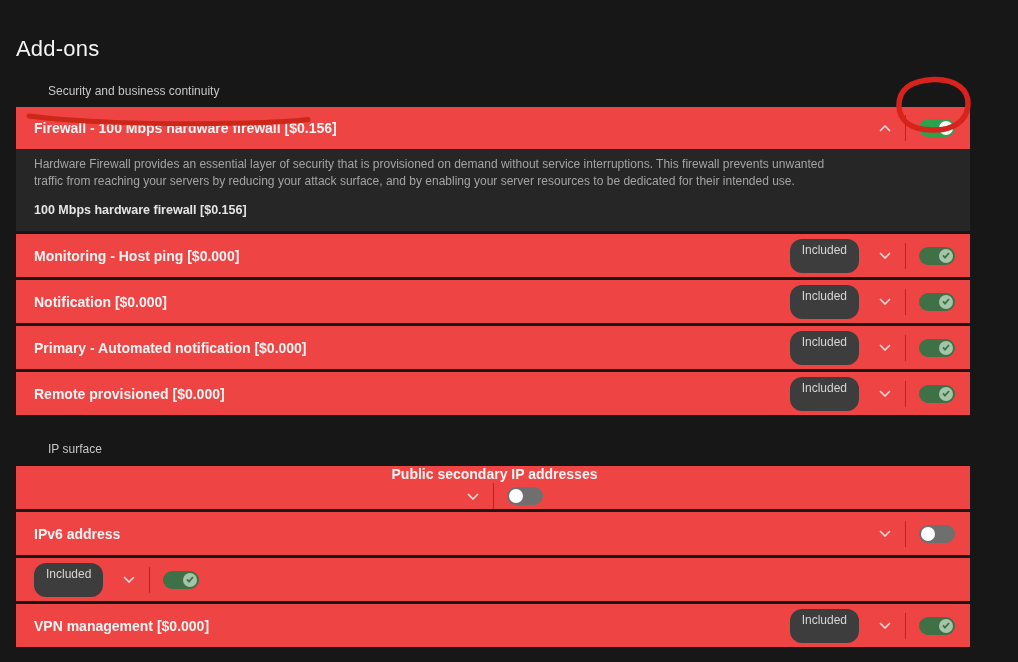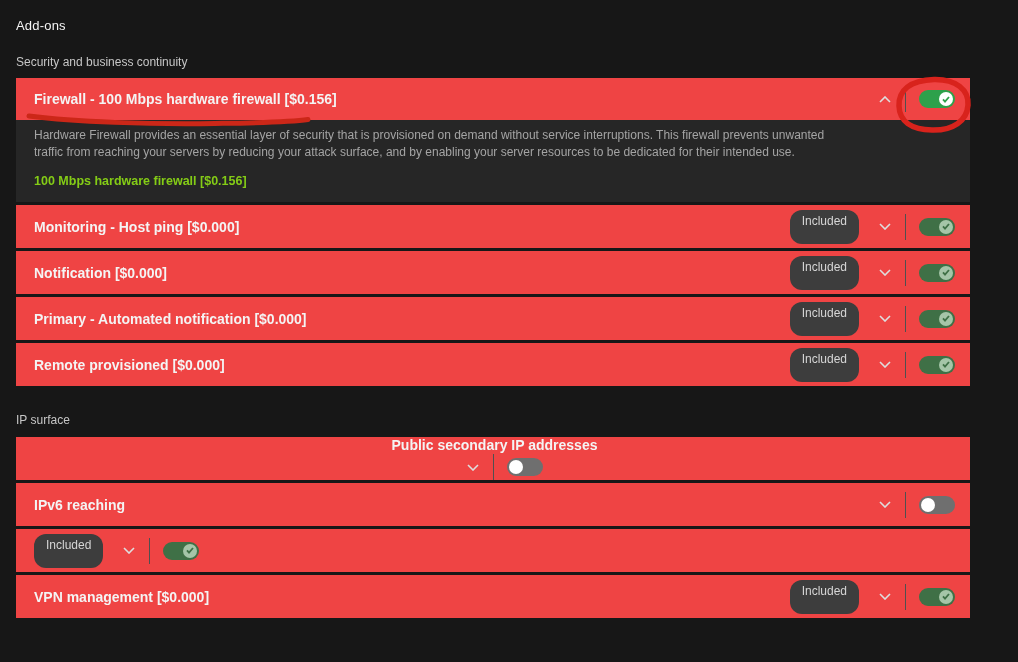--- a/index.html
+++ b/index.html
@@ -7,27 +7,28 @@
   body {
     width: 1018px; height: 662px;
     background: #171717;
     font-family: "Liberation Sans", sans-serif;
     position: relative;
     overflow: hidden;
   }
   .content { position: absolute; left: 16px; top: 0; width: 954px; }
 
   .page-title {
-    margin: 0; padding-top: 18px;
-    font-size: 13px; font-weight: 400;
+    margin: 0; padding-top: 36px;
+    font-size: 22px; font-weight: 400;
     color: #f4f4f4; letter-spacing: 0.2px;
   }
   .section-label {
     font-size: 12px; color: #c6c6c6;
     margin-top: 22px;
+    margin-left: 32px;
   }
   .section-label.second { margin-top: 27px; }
 
   .addon-panel { background: #262626; margin-top: 9px; padding-bottom: 14px; }
   .addon-row {
     height: 43px;
     background: #ef4444;
     display: flex; align-items: center; justify-content: space-between;
     padding: 0 15px 0 18px;
     margin-top: 3px;
@@ -64,21 +65,21 @@
   .toggle.off { background: #6f6f6f; }
   .toggle.off .knob { left: 2px; background: #ffffff; }
 
   .addon-desc {
     margin: 7px 0 0; padding: 0 18px;
     max-width: 840px;
     font-size: 12px; line-height: 16.5px; color: #a4a4a4;
   }
   .addon-option {
     margin: 14px 0 0; padding: 0 18px;
-    font-size: 12.5px; font-weight: 700; color: #84cc16;
+    font-size: 12.5px; font-weight: 700; color: #e5e5e5;
   }
 
   .annotations {
     position: absolute; left: 0; top: 0;
     pointer-events: none;
   }
 </style>
 </head>
 <body>
 
@@ -202,21 +203,21 @@
             </svg>
         </span>
         <span class="divider"></span>
         <span class="toggle off">
           <span class="knob"></span>
         </span>
       </div>
     </div>
 
     <div class="addon-row">
-      <span class="row-title">IPv6 reaching</span>
+      <span class="row-title">IPv6 address</span>
       <div class="row-controls">
         <span class="chevron">
           <svg width="12" height="7" viewBox="0 0 12 7">
               <path d="M1 1l5 5 5-5" fill="none" stroke="currentColor" stroke-width="1.6"></path>
             </svg>
         </span>
         <span class="divider"></span>
         <span class="toggle off">
           <span class="knob"></span>
         </span>

